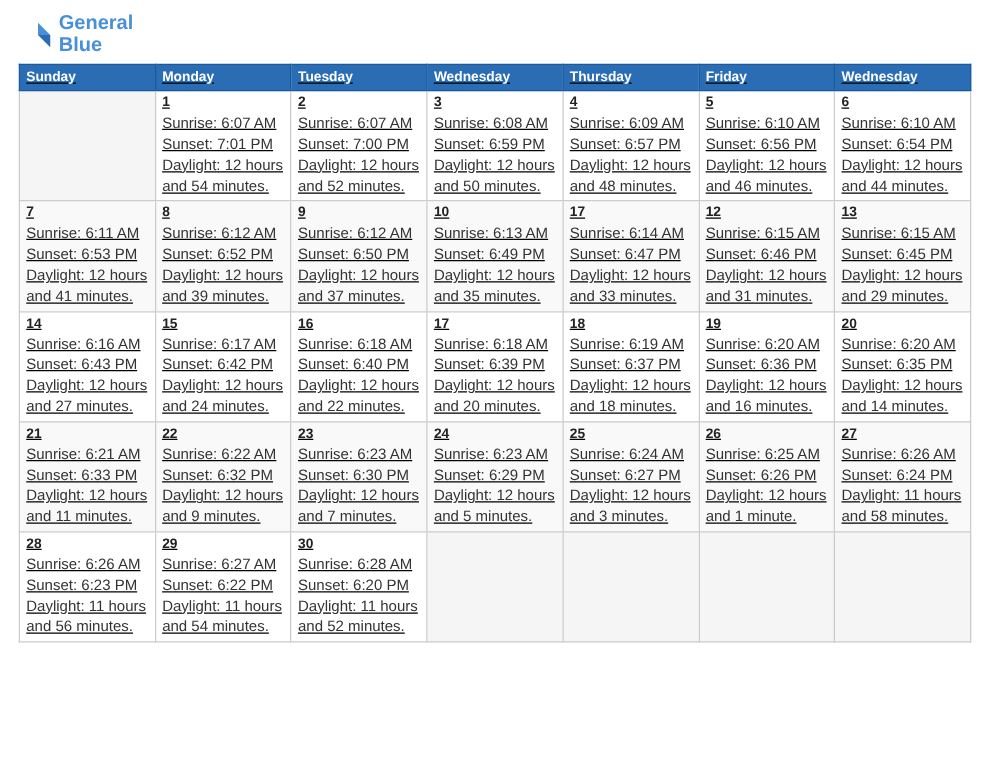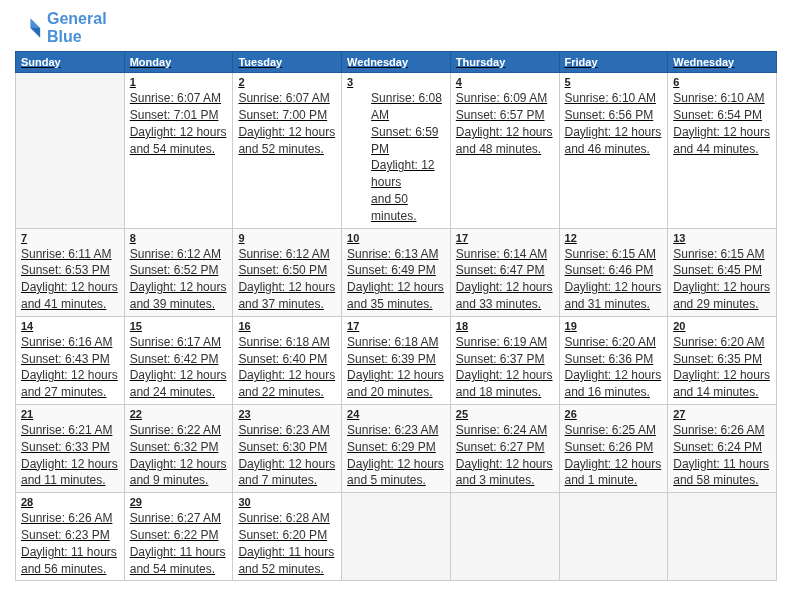--- a/index.html
+++ b/index.html
@@ -137,21 +137,21 @@
           </td>
           <td>
             <div class="day-number">2</div>
             <div class="day-info" style="white-space: pre-line;">Sunrise: 6:07 AM
 Sunset: 7:00 PM
 Daylight: 12 hours
 and 52 minutes.</div>
           </td>
           <td>
             <div class="day-number">3</div>
-            <div class="day-info" style="white-space: pre-line; margin-left: 24px;">Sunrise: 6:08 AM
+            <div class="day-info" style="white-space: pre-line;">Sunrise: 6:08 AM
 Sunset: 6:59 PM
 Daylight: 12 hours
 and 50 minutes.</div>
           </td>
           <td>
             <div class="day-number">4</div>
             <div class="day-info" style="white-space: pre-line;">Sunrise: 6:09 AM
 Sunset: 6:57 PM
 Daylight: 12 hours
 and 48 minutes.</div>

